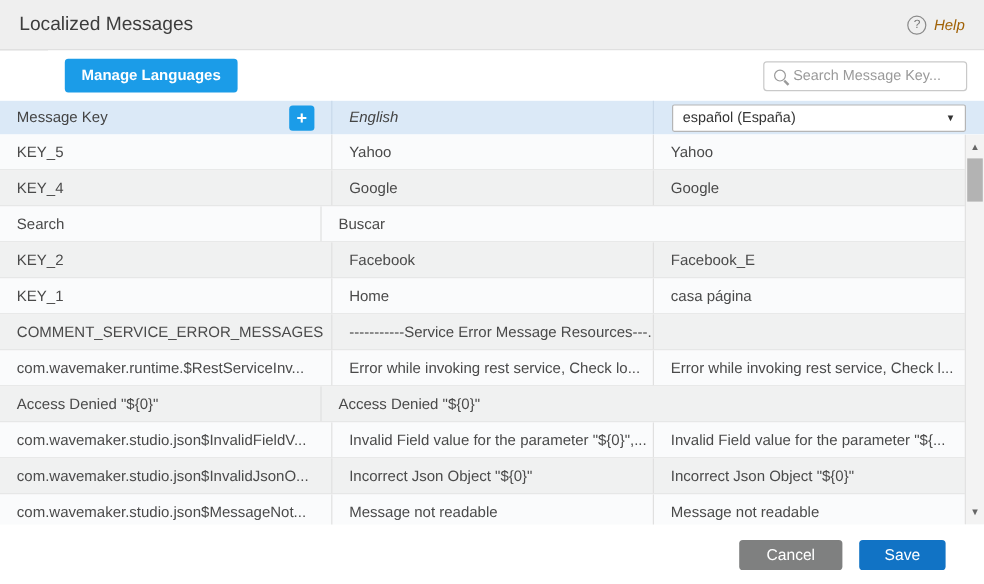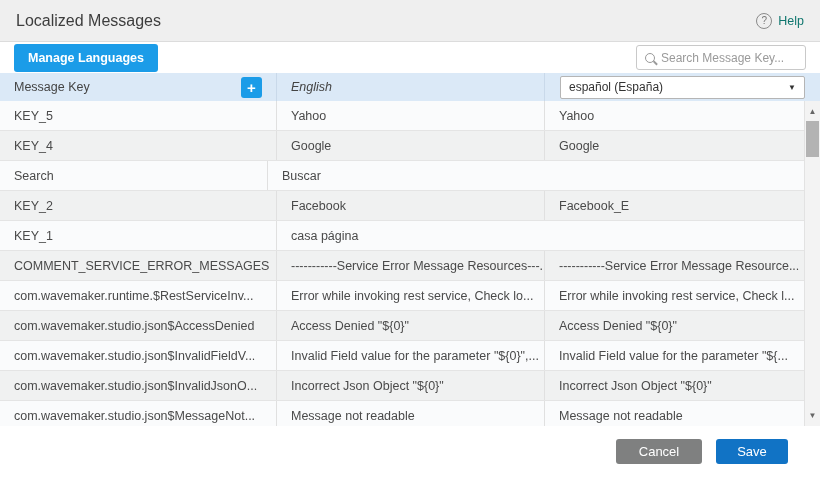--- a/index.html
+++ b/index.html
@@ -6,25 +6,25 @@
   html,body { width:820px; height:487px; overflow:hidden; background:#fff;
     font-family:"Liberation Sans", sans-serif; color:#4a4a4a; }
 
   
   .titlebar { height:42px; background:#efefef; border-bottom:1px solid #dcdcdc;
     display:flex; align-items:center; justify-content:space-between; padding:0 16px; }
   .title { font-size:16px; color:#3d3d3d; }
   .help { display:flex; align-items:center; gap:6px; cursor:pointer; }
   .help-circle { width:16px; height:16px; border:1px solid #8a8a8a; border-radius:50%;
     display:flex; align-items:center; justify-content:center; font-size:10px; color:#777; }
-  .help-label { font-size:12.5px; color:#0f766e; }
+  .help-label { font-size:12.5px; color:#a16207;font-style:italic; }
 
   
-  .toolbar { height:31px; background:#fff; display:flex; align-items:center;
-    justify-content:space-between; padding:0 14px; }
+  .toolbar { height:42px; background:#fff; display:flex; align-items:center;
+    justify-content:space-between; padding:0 14px;margin-left:40px; }
   .btn-manage { background:#1b9ce8; color:#fff; font-weight:bold; font-size:12.5px;
     border:none; border-radius:3px; padding:7px 14px; cursor:pointer; }
   .searchbox { display:flex; align-items:center; gap:6px; width:170px; height:25px;
     border:1px solid #c9c9c9; border-radius:3px; padding:0 8px; background:#fff; }
   .search-glyph { width:10px; height:10px; border:1.5px solid #9a9a9a; border-radius:50%;
     position:relative; flex:0 0 auto; }
   .search-glyph::after { content:""; position:absolute; width:5px; height:1.5px;
     background:#9a9a9a; transform:rotate(45deg); right:-4px; bottom:-2px; }
   .searchbox input { border:none; outline:none; font-size:12px; color:#555; width:100%;
     font-family:Liberation Sans, sans-serif; }
@@ -120,34 +120,33 @@
     <div class="cell cell-english">Search</div>
     <div class="cell cell-translation">Buscar</div>
   </div>
       <div class="grid-row dark">
     <div class="cell cell-key">KEY_2</div>
     <div class="cell cell-english">Facebook</div>
     <div class="cell cell-translation">Facebook_E</div>
   </div>
       <div class="grid-row light">
     <div class="cell cell-key">KEY_1</div>
+    <div class="cell cell-english">Home</div>
     <div class="cell cell-translation">casa página</div>
   </div>
       <div class="grid-row dark">
     <div class="cell cell-key">COMMENT_SERVICE_ERROR_MESSAGES</div>
     <div class="cell cell-english">-----------Service Error Message Resources---...</div>
-    <div class="cell cell-translation">-----------Service Error Message Resource...</div>
   </div>
       <div class="grid-row light">
     <div class="cell cell-key">com.wavemaker.runtime.$RestServiceInv...</div>
     <div class="cell cell-english">Error while invoking rest service, Check lo...</div>
     <div class="cell cell-translation">Error while invoking rest service, Check l...</div>
   </div>
       <div class="grid-row dark">
-    <div class="cell cell-key">com.wavemaker.studio.json$AccessDenied</div>
     <div class="cell cell-english">Access Denied "${0}"</div>
     <div class="cell cell-translation">Access Denied "${0}"</div>
   </div>
       <div class="grid-row light">
     <div class="cell cell-key">com.wavemaker.studio.json$InvalidFieldV...</div>
     <div class="cell cell-english">Invalid Field value for the parameter "${0}",...</div>
     <div class="cell cell-translation">Invalid Field value for the parameter "${...</div>
   </div>
       <div class="grid-row dark">
     <div class="cell cell-key">com.wavemaker.studio.json$InvalidJsonO...</div>

